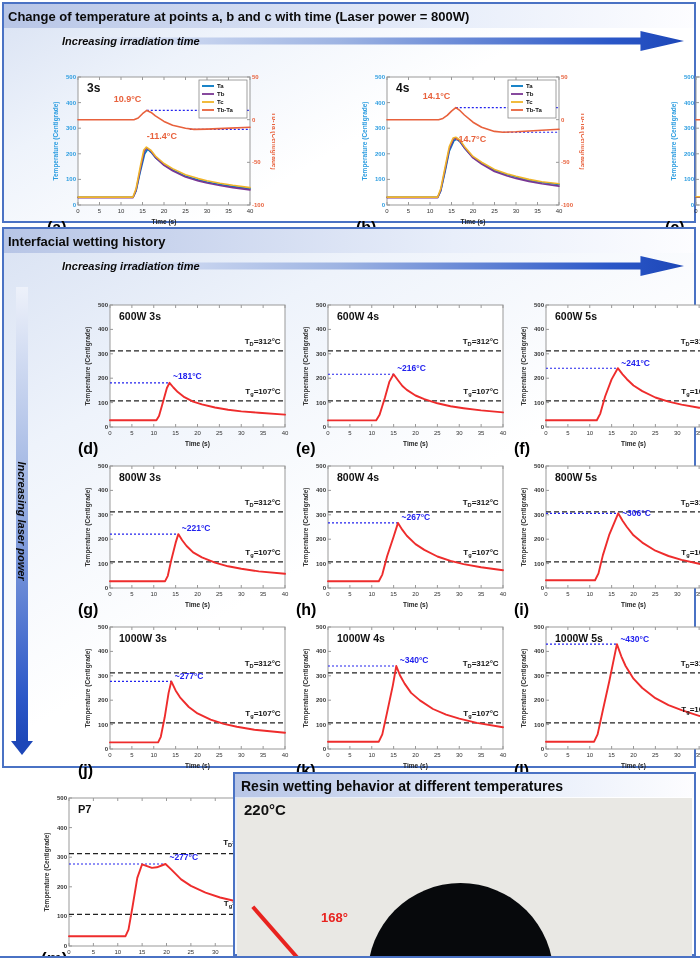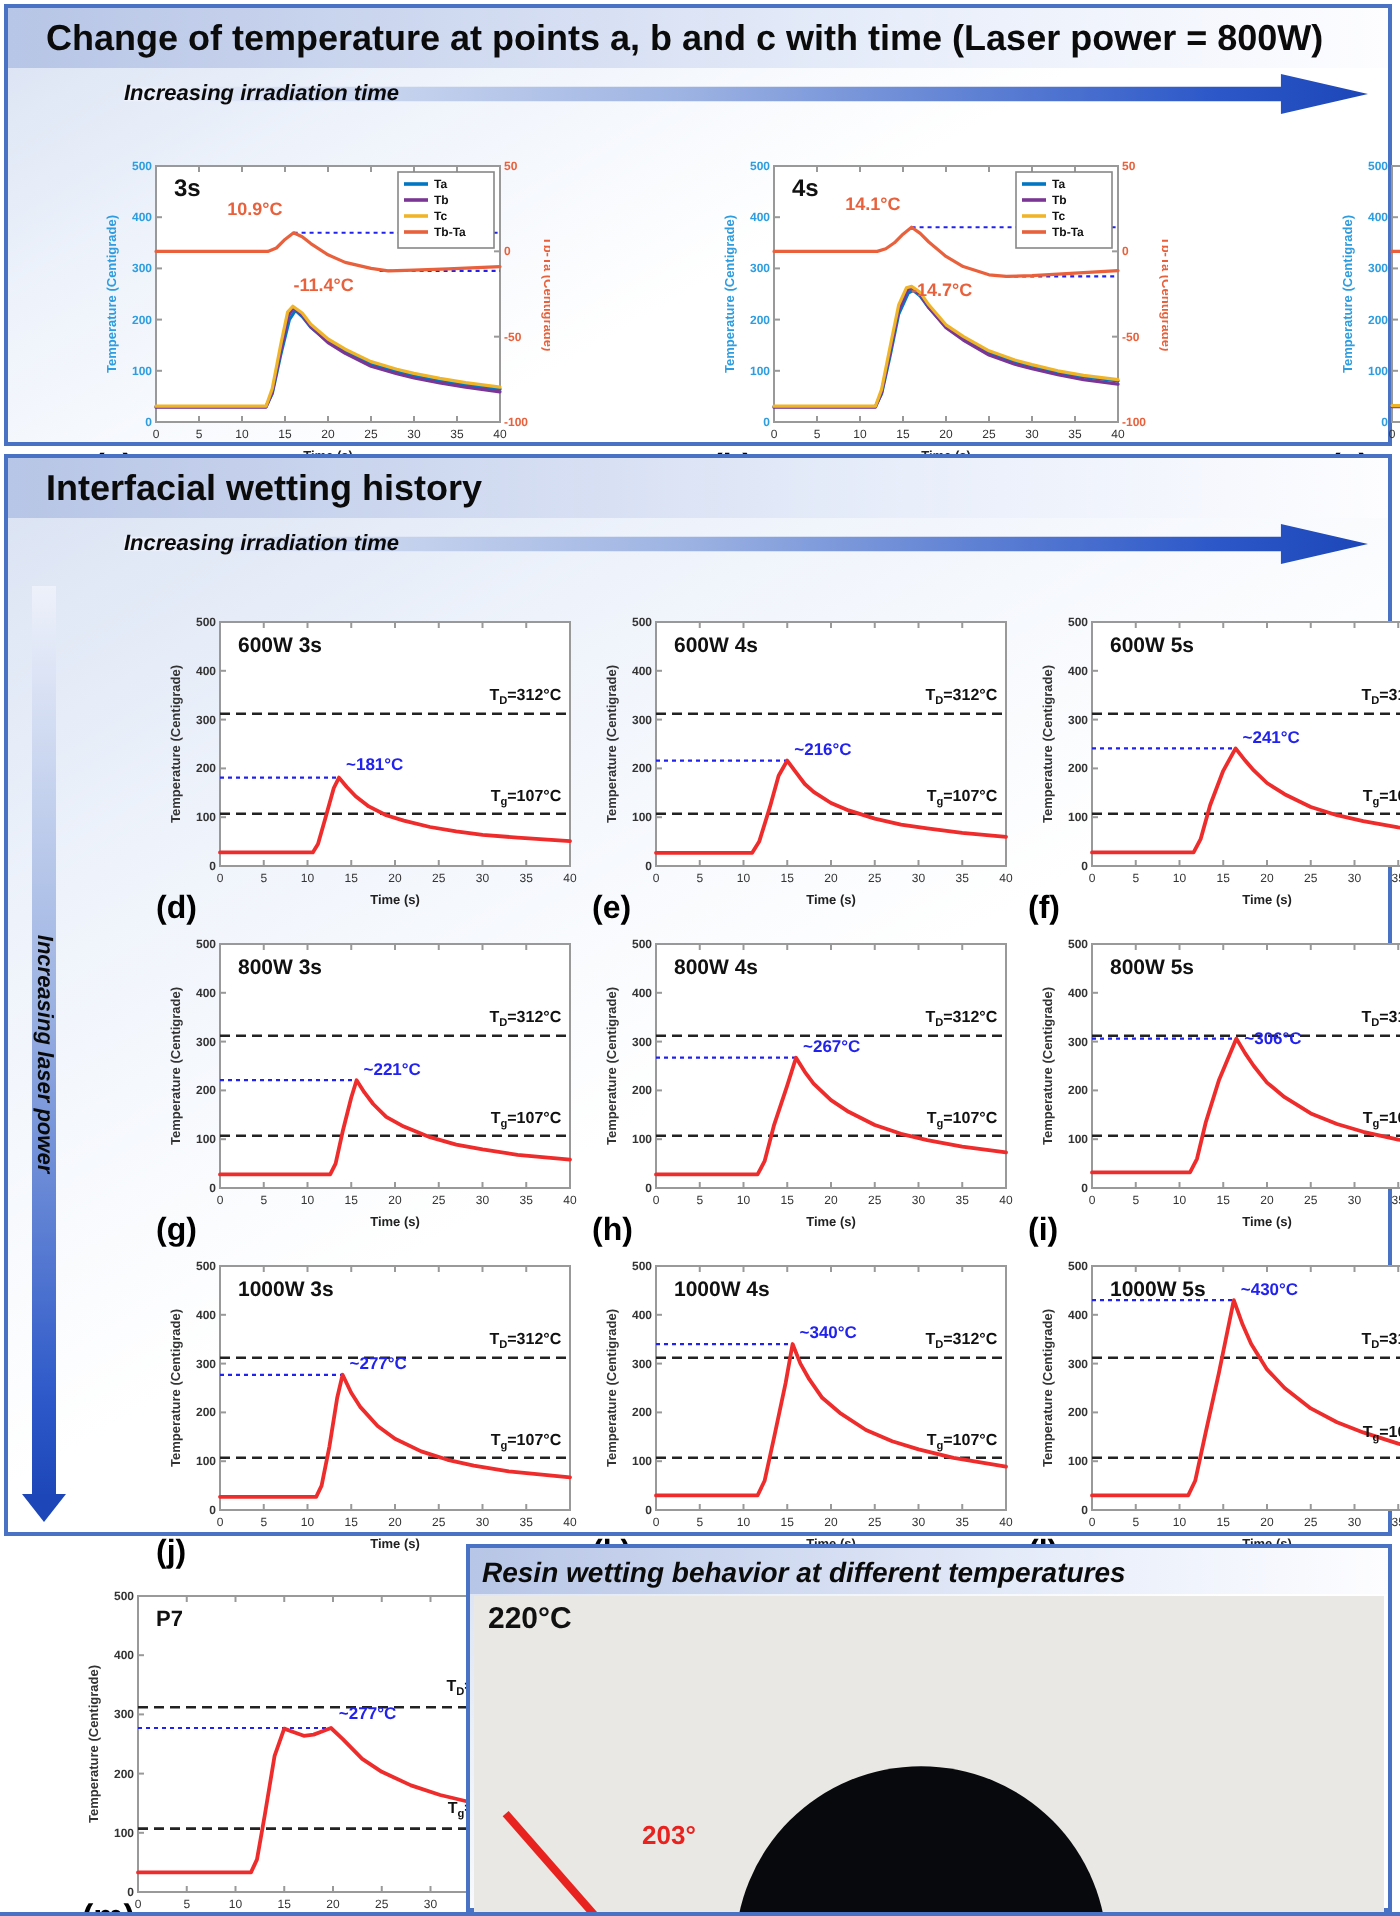--- a/index.html
+++ b/index.html
@@ -1,22 +1,22 @@
 <!DOCTYPE html>
 <html><head>
 <meta charset="utf-8">
 <style>
   html,body{margin:0;padding:0;background:#fff;}
   .page{position:relative;width:700px;height:958px;background:#fff;font-family:"Liberation Sans",sans-serif;overflow:hidden;}
   .box{position:absolute;border:2px solid #4a72c4;background:linear-gradient(150deg,#d9e2f3 0%,#eef3fb 25%,#ffffff 55%);box-sizing:border-box;}
   .sec1{left:2px;top:2px;width:694px;height:221px;}
   .sec2{left:2px;top:227px;width:694px;height:541px;}
   .sec3{left:233px;top:772px;width:463px;height:184px;}
-  .sec-head{background:linear-gradient(to right,#b7c5e6,#e8eefa 65%,#fdfdff);font-weight:bold;font-size:18px;color:#0b0b0b;padding:5px 19px 4px;}
-  .sec3 .sec-head{font-size:14px;padding:4px 6px 3px;font-style:italic;}
+  .sec-head{background:linear-gradient(to right,#b7c5e6,#e8eefa 65%,#fdfdff);font-weight:bold;font-size:13px;color:#0b0b0b;padding:5px 4px 4px;}
+  .sec3 .sec-head{font-size:14px;padding:4px 6px 3px;}
   .arrow-banner{position:relative;height:20px;margin:3px 10px 1px 58px;}
   .arrow-banner .bar{position:absolute;inset:0;background:linear-gradient(to right,#edf1fa,#9db3e2 45%,#2b57c8 88%,#1d47b8);clip-path:polygon(0 32%,93% 32%,93% 0,100% 50%,93% 100%,93% 68%,0 68%);}
   .arrow-banner .txt{position:absolute;width:100%;text-align:left;line-height:20px;font-style:italic;font-weight:bold;font-size:11px;color:#0a0a0a;}
   .charts-row{display:flex;justify-content:space-between;padding:0 2px;}
   .fig{position:relative;}
   .fig-top{width:230px;height:166px;padding-top:3px;}
   .chart{display:block;}
   .chart-top{width:224px;height:156px;margin-left:5px;}
   .tag{position:absolute;left:1px;bottom:0;font-weight:bold;font-size:16px;color:#000;}
   .sec2-body{position:relative;height:488px;}
@@ -854,21 +854,21 @@
         <svg viewBox="0 0 230 152" preserveAspectRatio="none">
           <rect x="0" y="0" width="230" height="152" fill="#e9e8e4"></rect>
           <rect x="0" y="135" width="230" height="4" fill="#2e3f3a"></rect>
           <rect x="0" y="138" width="230" height="14" fill="#10181a"></rect>
           <circle cx="113" cy="90" r="47" fill="#07090c"></circle>
           <circle cx="121" cy="88" r="4.5" fill="#ffffff"></circle>
           <line x1="8" y1="55" x2="78" y2="135" stroke="#e8231f" stroke-width="2"></line>
           <line x1="76" y1="136" x2="192" y2="137" stroke="#e8231f" stroke-width="2"></line>
         </svg>
         <span class="temp">220°C</span>
-        <span class="angle">203°</span>
+        <span class="angle">168°</span>
         <span class="ptag">(n)</span>
       </div>
       <div class="photo photo-o">
         <svg viewBox="0 0 230 152" preserveAspectRatio="none">
           <rect x="0" y="0" width="230" height="152" fill="#d9dee3"></rect>
           <rect x="0" y="135" width="230" height="4" fill="#2c3a38"></rect>
           <rect x="0" y="138" width="230" height="14" fill="#0d1416"></rect>
           <path d="M 44 137 A 69 54 0 0 1 182 137 Z" fill="#0b1513"></path>
           <line x1="51" y1="137" x2="104" y2="42" stroke="#e8231f" stroke-width="2"></line>
           <line x1="50" y1="137" x2="196" y2="138" stroke="#e8231f" stroke-width="2"></line>

